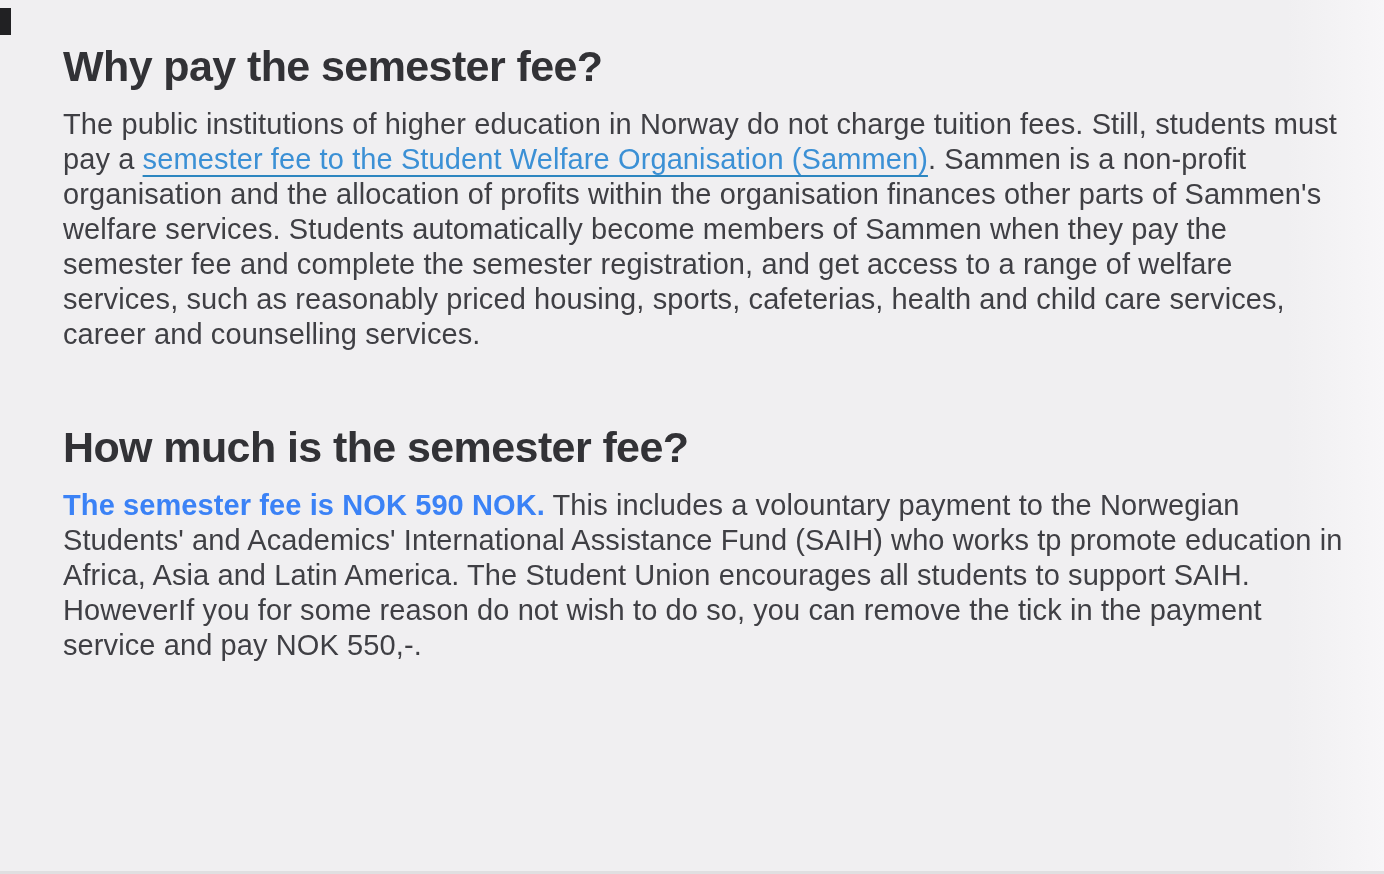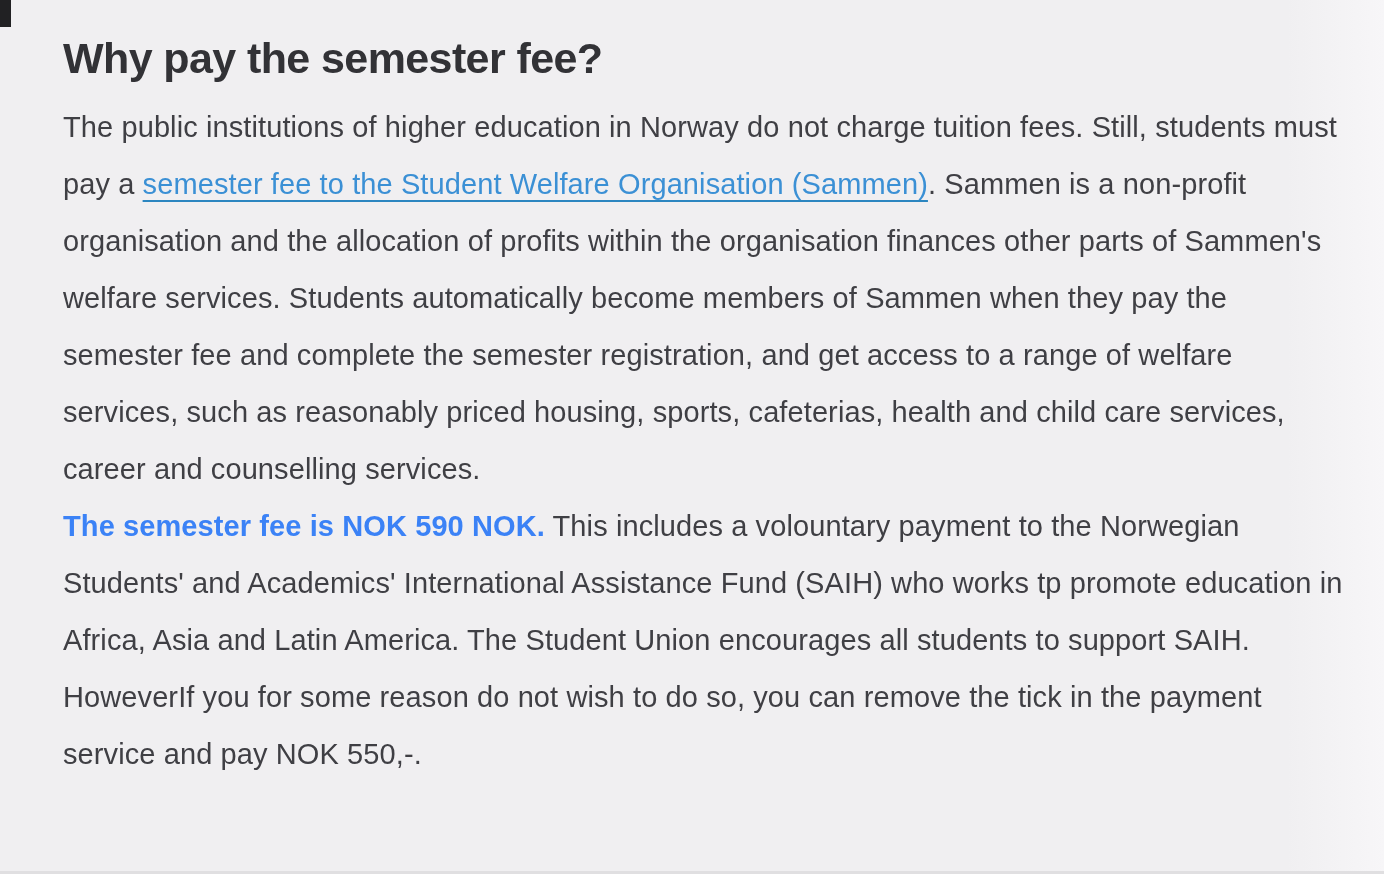--- a/index.html
+++ b/index.html
@@ -1,15 +1,15 @@
 <!DOCTYPE html>
 <html><head>
 <meta charset="utf-8">
 <style>
-  * { box-sizing: border-box; }
+  * { box-sizing: border-box; margin-top: 8px; }
   html, body { margin: 0; padding: 0; }
   body {
     width: 1384px;
     height: 874px;
     position: relative;
     overflow: hidden;
     background: linear-gradient(90deg, #f0eff1 0%, #f0eff1 93%, #f7f6f8 100%);
     font-family: "Liberation Sans", sans-serif;
   }
   .content {
@@ -20,21 +20,21 @@
     font-size: 43px;
     line-height: 50px;
     font-weight: 700;
     letter-spacing: -0.6px;
     margin: 0 0 16px 0;
   }
   h2 { margin-top: 70px; }
   p {
     color: #3f3f44;
     font-size: 29px;
-    line-height: 57px;
+    line-height: 35px;
     margin: 0;
     max-width: 1292px;
     letter-spacing: 0.1px;
   }
   p strong {
     font-weight: 700;
     color: #3b82f6;
   }
   a.inline-link {
     color: #3b90d5;
@@ -65,18 +65,19 @@
 <body>
 
 <div class="corner-mark"></div>
 
 <main class="content">
 
   <h1>Why pay the semester fee?</h1>
 
   <p><span>The public institutions of higher education in Norway do not charge tuition fees. Still, students must pay a </span><a class="inline-link" href="#">semester fee to the Student Welfare Organisation (Sammen)</a><span>. Sammen is a non-profit organisation and the allocation of profits within the organisation finances other parts of Sammen's welfare services. Students automatically become members of Sammen when they pay the semester fee and complete the semester registration, and get access to a range of welfare services, such as reasonably priced housing, sports, cafeterias, health and child care services, career and counselling services.</span></p>
 
+  <h2>How much is the semester fee?</h2>
 
   <p><strong>The semester fee is NOK 590 NOK.</strong><span> This includes a volountary payment to the Norwegian Students' and Academics' International Assistance Fund (SAIH) who works tp promote education in Africa, Asia and Latin America. The Student Union encourages all students to support SAIH. HoweverIf you for some reason do not wish to do so, you can remove the tick in the payment service and pay NOK 550,-.</span></p>
 
 </main>
 
 <div class="bottom-strip"></div>
 
 </body></html>

